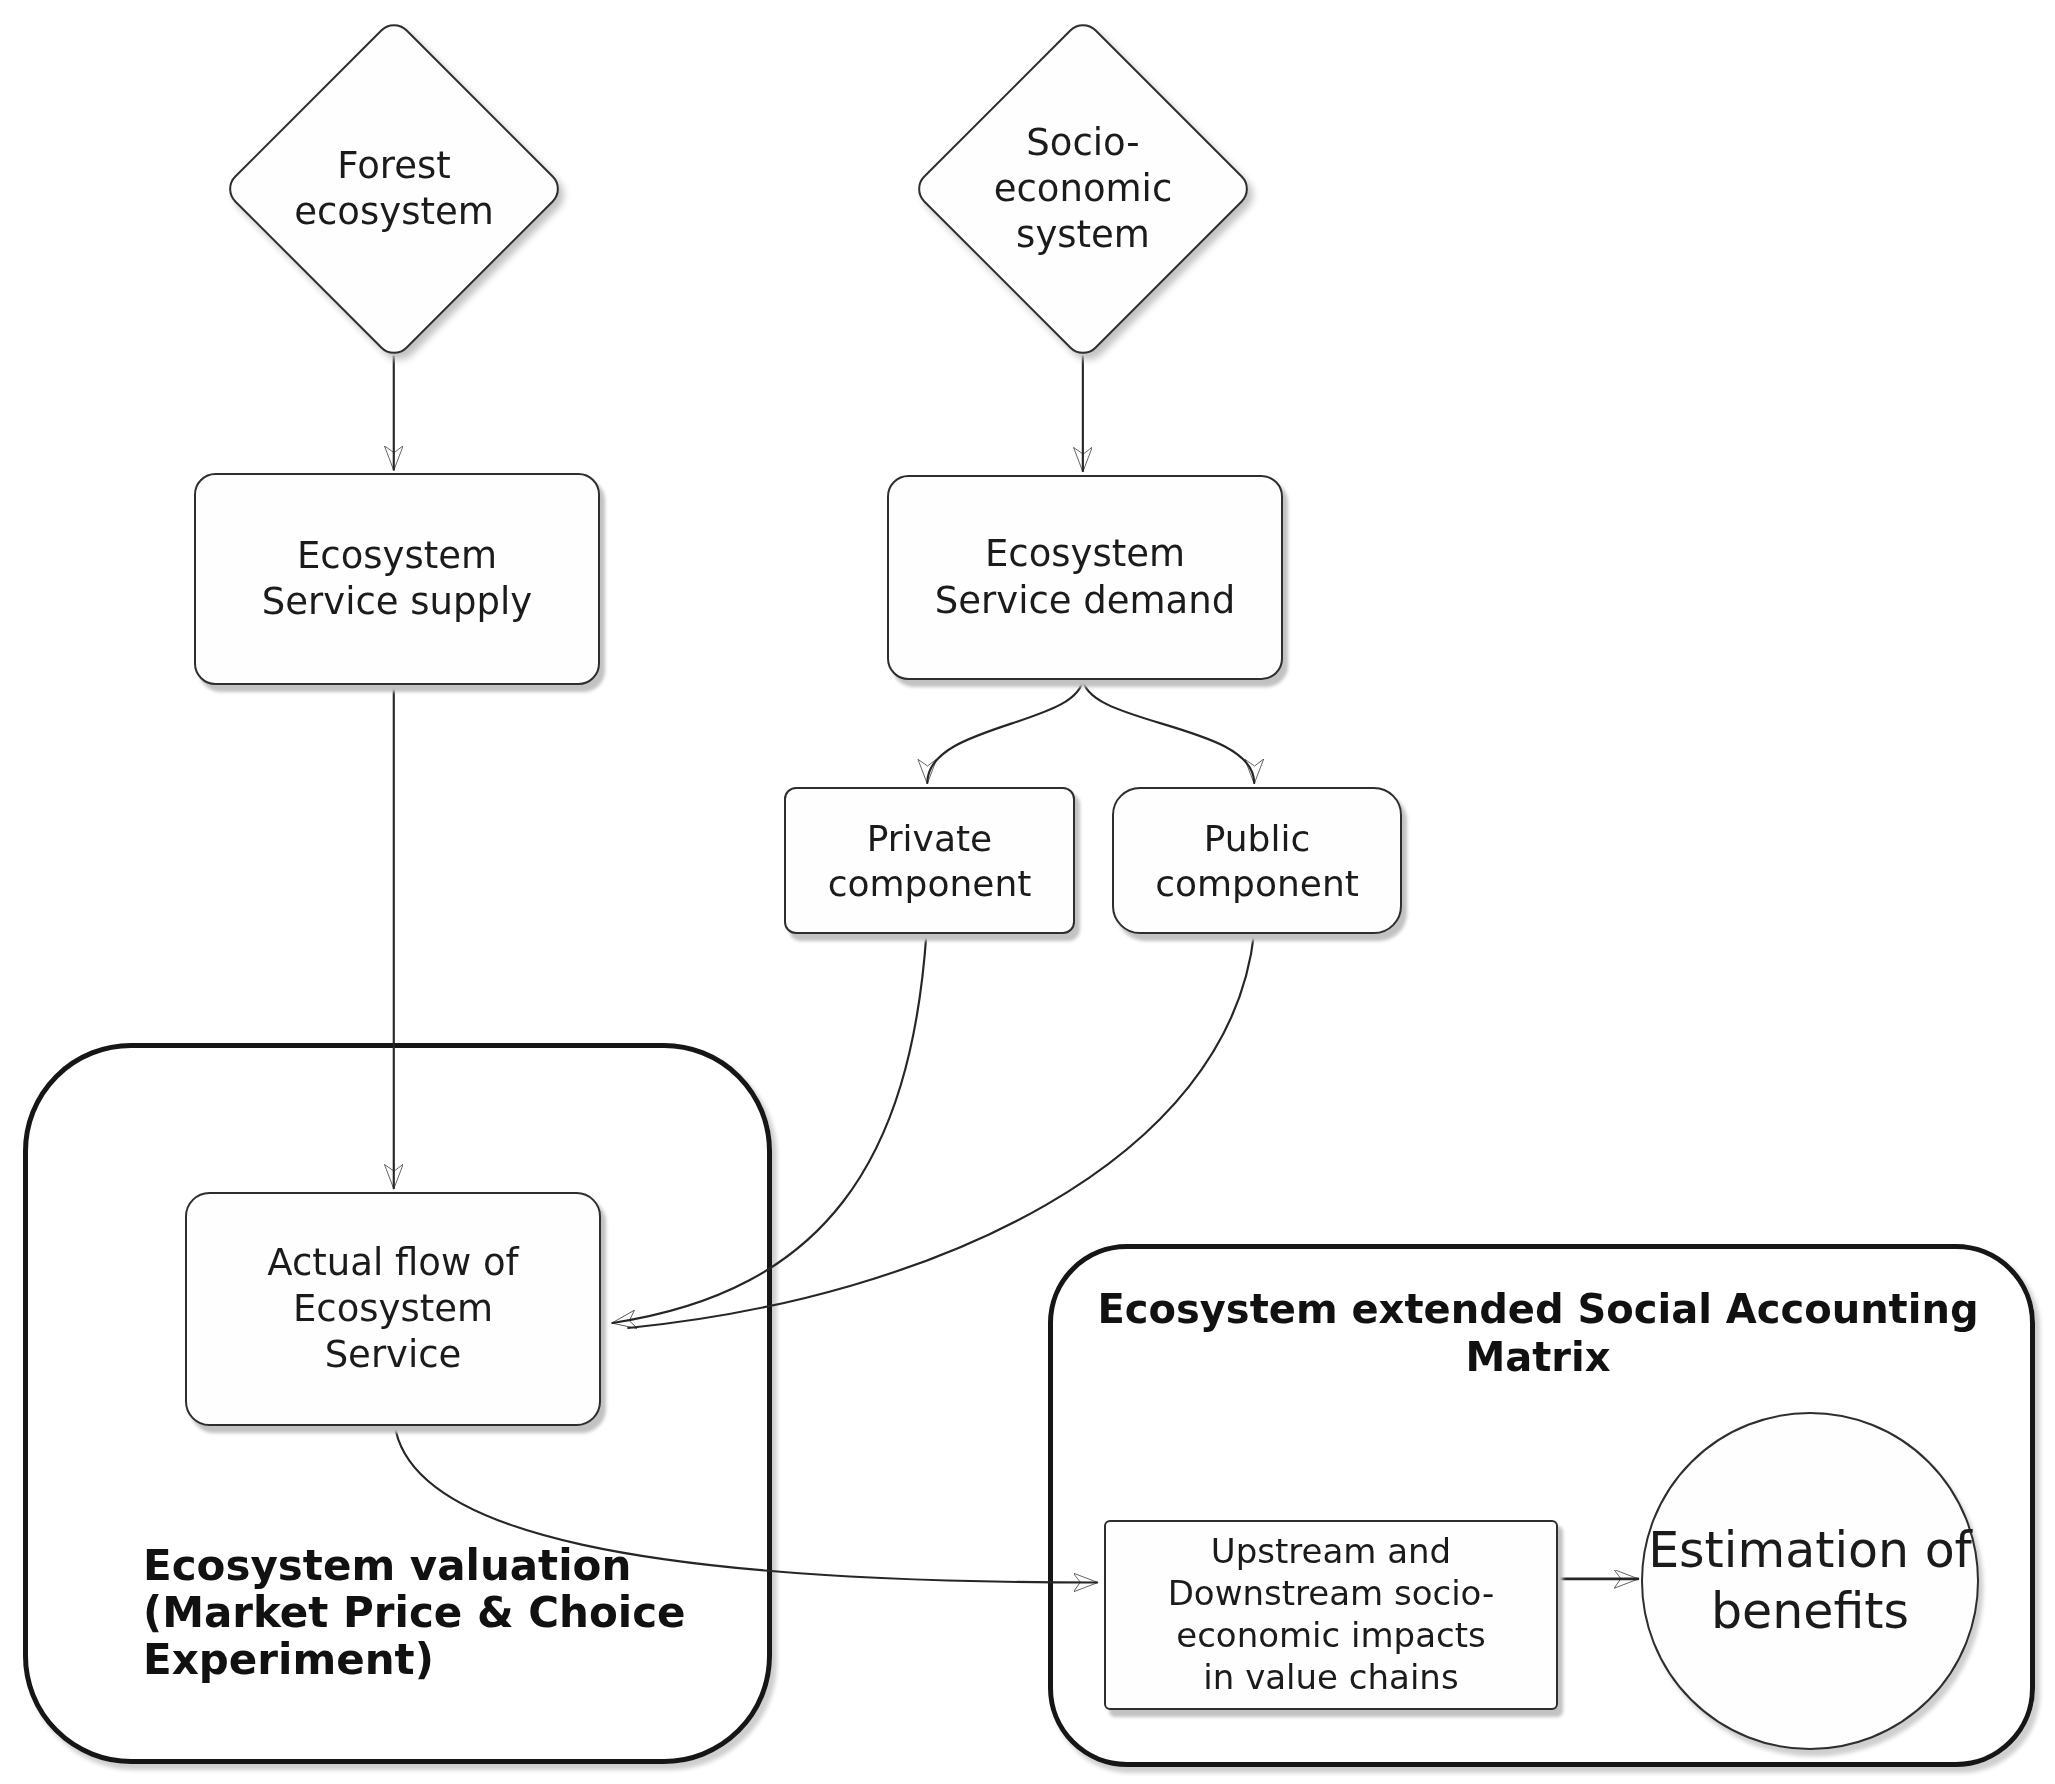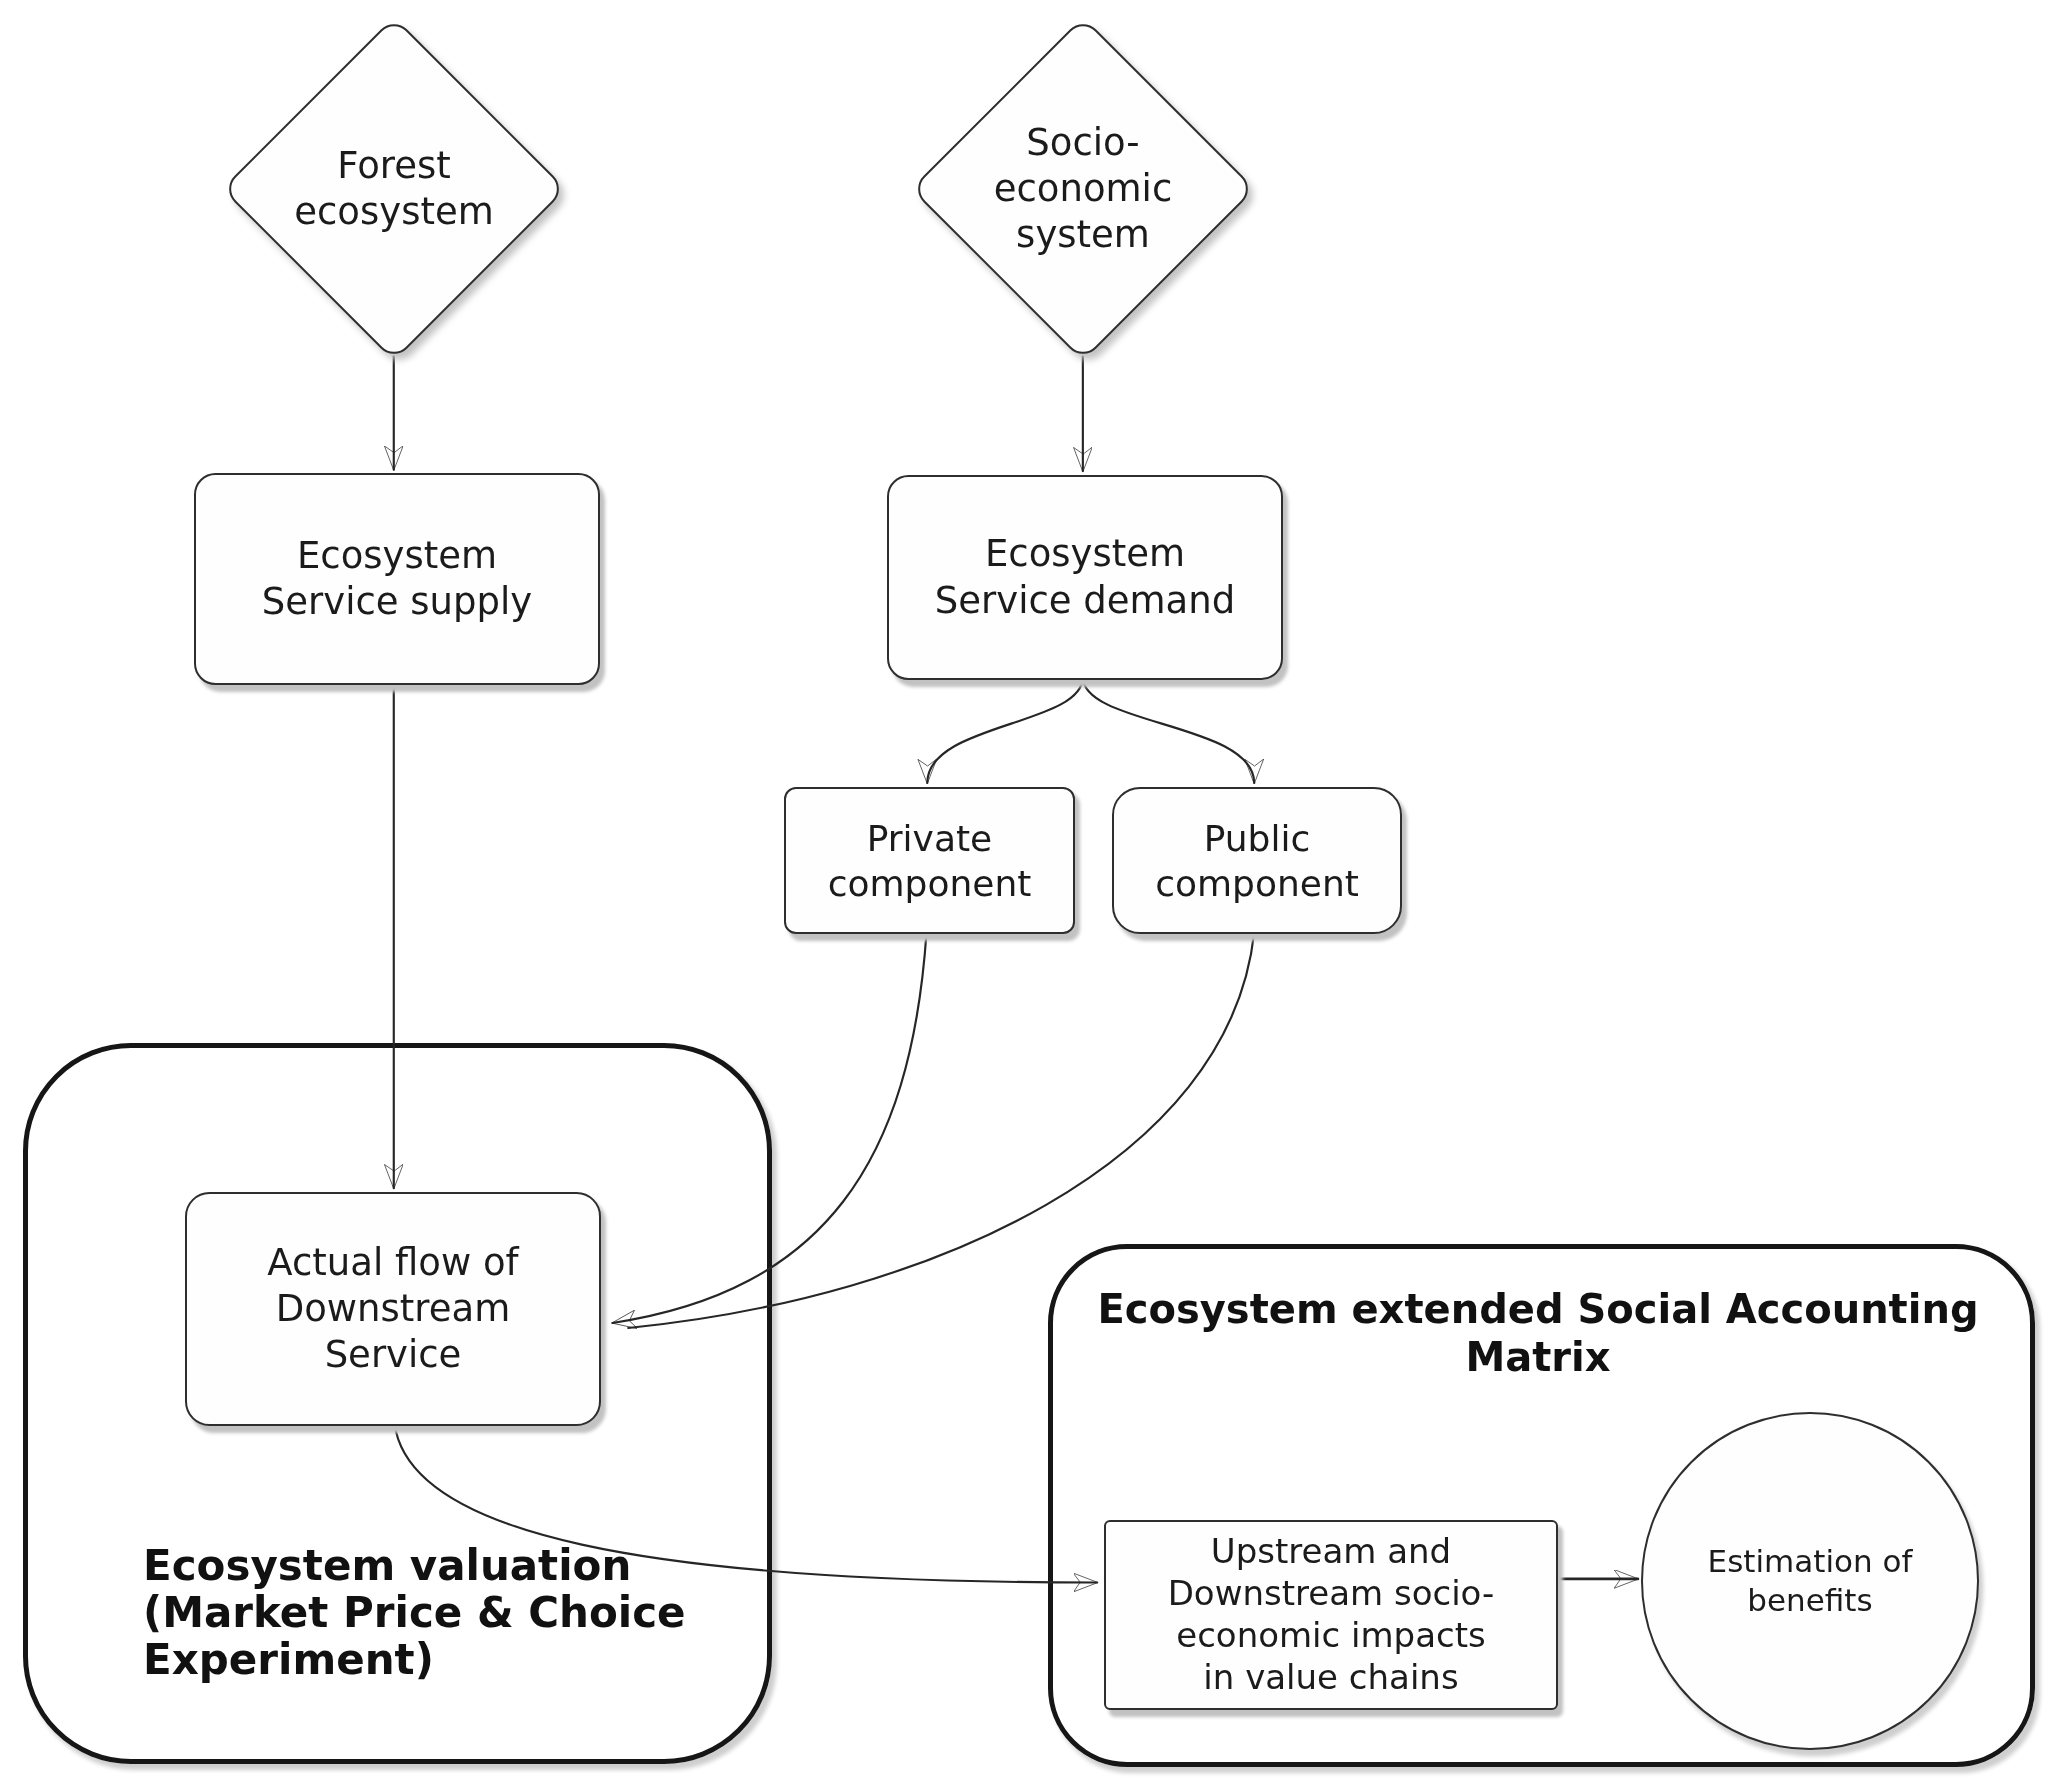--- a/index.html
+++ b/index.html
@@ -31,21 +31,21 @@
   .box-private{left:784px;top:787px;width:287px;height:143px;border-radius:12px;justify-content:center;}
   .box-public {left:1112px;top:787px;width:286px;height:143px;border-radius:28px;}
   .box-actual {left:185px; top:1192px;width:412px;height:230px;border-radius:24.4px;border-width:2.2px;}
   .box-private .node-text,.box-public .node-text{font-size:36px;}
   .box-upstream{left:1104px;top:1520px;width:450px;height:186px;border-radius:6px;border-width:2.2px;}
   .box-upstream .node-text{font-size:34px;line-height:1.23;}
   .circle-node{
     left:1641px;top:1412px;width:334px;height:334px;border-radius:50%;
     border-width:2.2px;box-shadow:4.3px 6.5px 4.3px #cfcfcf;
   }
-  .circle-node .node-text{font-size:31px;}
+  .circle-node .node-text{font-size:49px;}
   
   .diamond-wrap{position:absolute;width:244px;height:244px;}
   .d-forest{left:272px;top:67px;}
   .d-socio{left:961px;top:67px;}
   .diamond-shadowed{position:absolute;inset:0;filter:drop-shadow(5px 6.5px 3.6px #c3c3c3);}
   .diamond-shape{
     position:absolute;inset:0;background:#fefefe;border:2.9px solid #2e2e2e;
     border-radius:18.6px;transform:rotate(45deg);
   }
   .diamond-text{
@@ -120,21 +120,21 @@
 component</span>
   </div>
 
   <div class="node box-public">
     <span class="node-text">Public
 component</span>
   </div>
 
   <div class="node box-actual">
     <span class="node-text">Actual flow of
-Downstream
+Ecosystem
 Service</span>
   </div>
 
   <div class="node box-upstream">
     <span class="node-text">Upstream and
 Downstream socio-
 economic impacts
 in value chains</span>
   </div>
 

